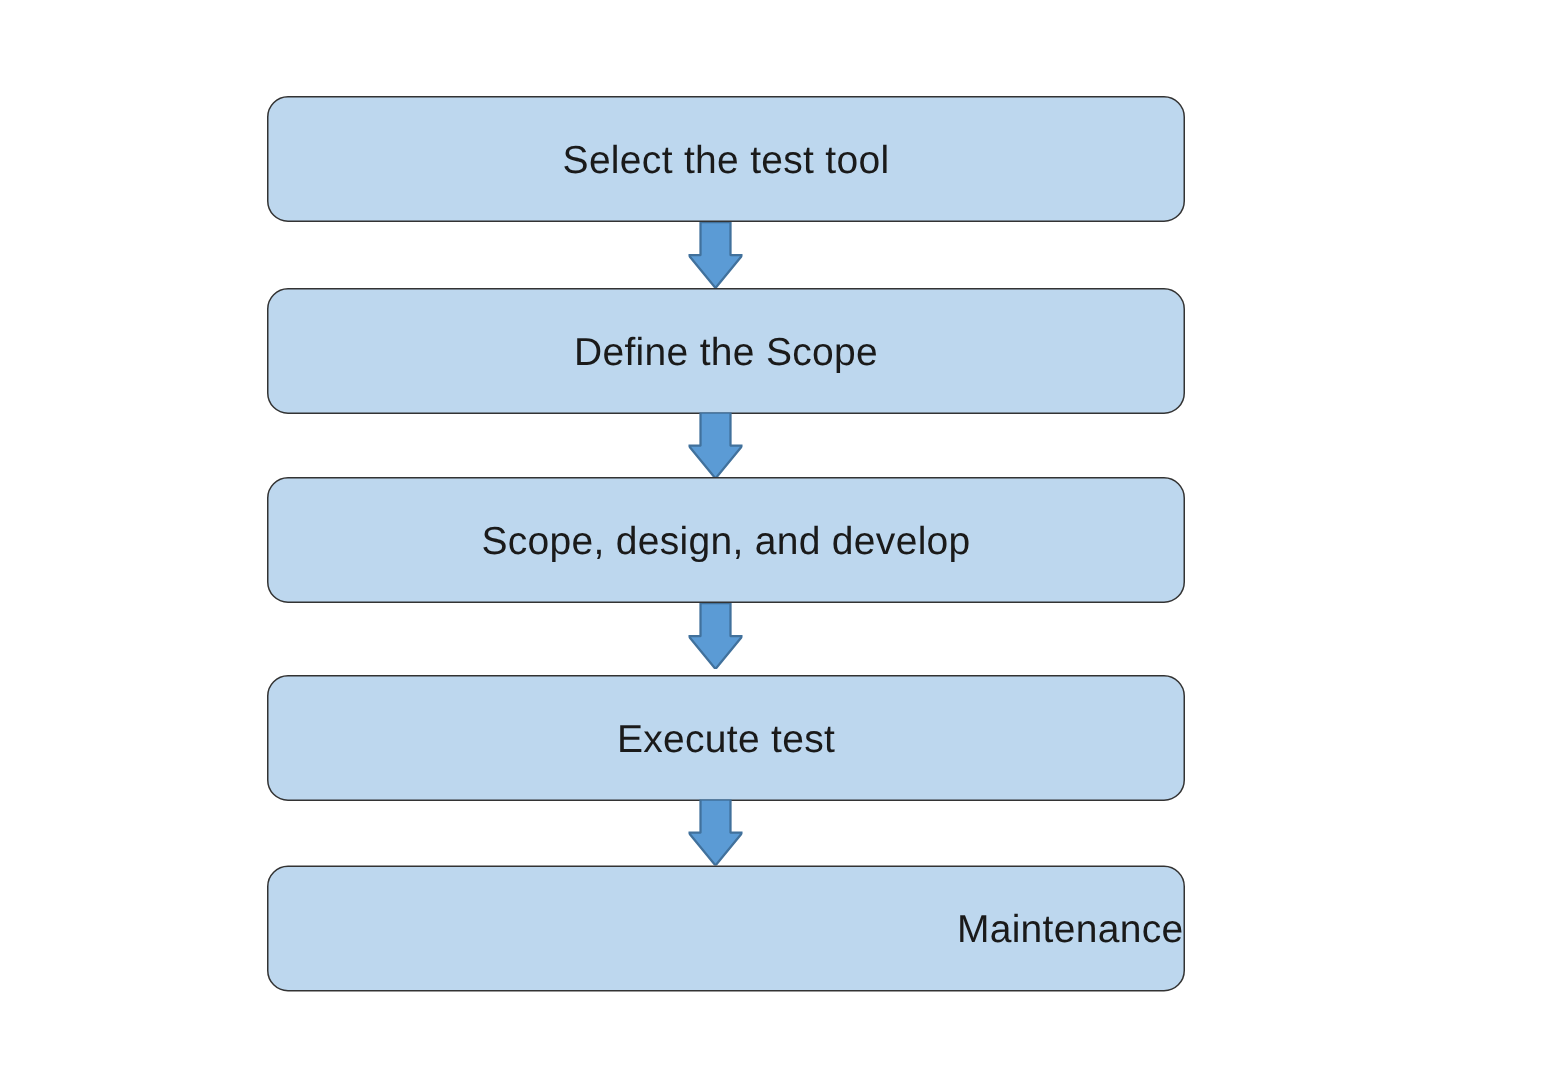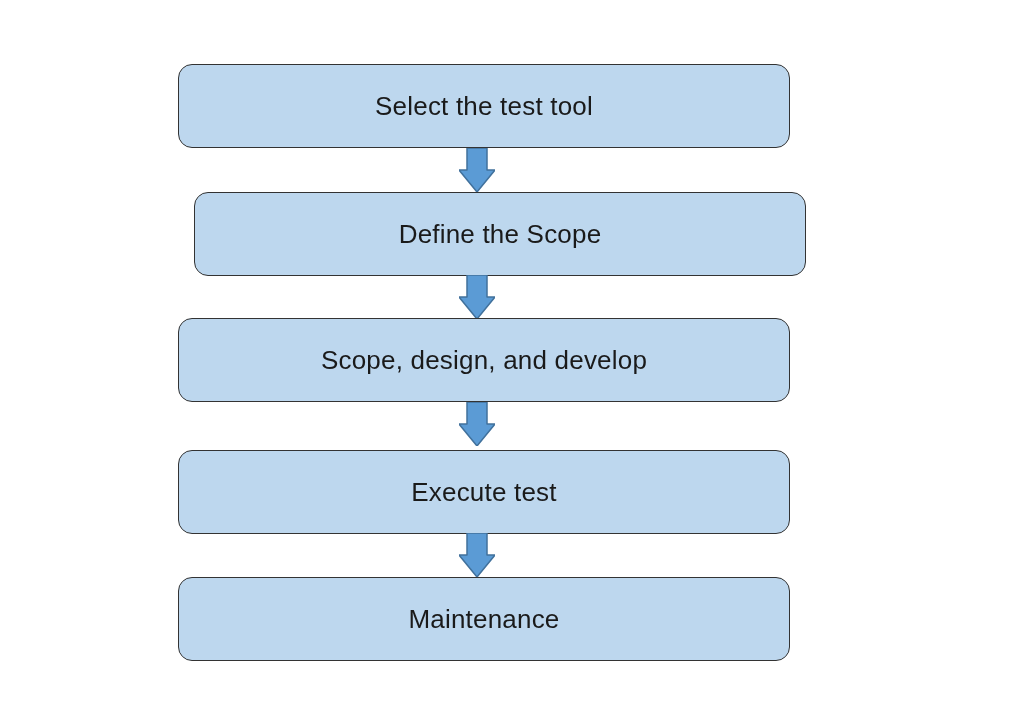--- a/index.html
+++ b/index.html
@@ -31,24 +31,24 @@
     border: 1.5px solid var(--box-border);
     border-radius: 14px;
     display: flex;
     align-items: center;
     justify-content: center;
     font-size: 26px;
     color: var(--text-color);
     letter-spacing: 0.2px;
   }
   .box-1 { top: 64px;  }
-  .box-2 { top: 192px; margin-left: 16px; }
+  .box-2 { top: 192px; }
   .box-3 { top: 318px; }
   .box-4 { top: 450px; }
-  .box-5 { top: 577px; }
+  .box-5 { top: 577px; justify-content: flex-end; }
   .flow-arrow {
     position: absolute;
     left: 459px; 
     width: 36px;
     height: 44px;
   }
   .arrow-1 { top: 148px; }
   .arrow-2 { top: 275px; }
   .arrow-3 { top: 402px; }
   .arrow-4 { top: 533px; }

